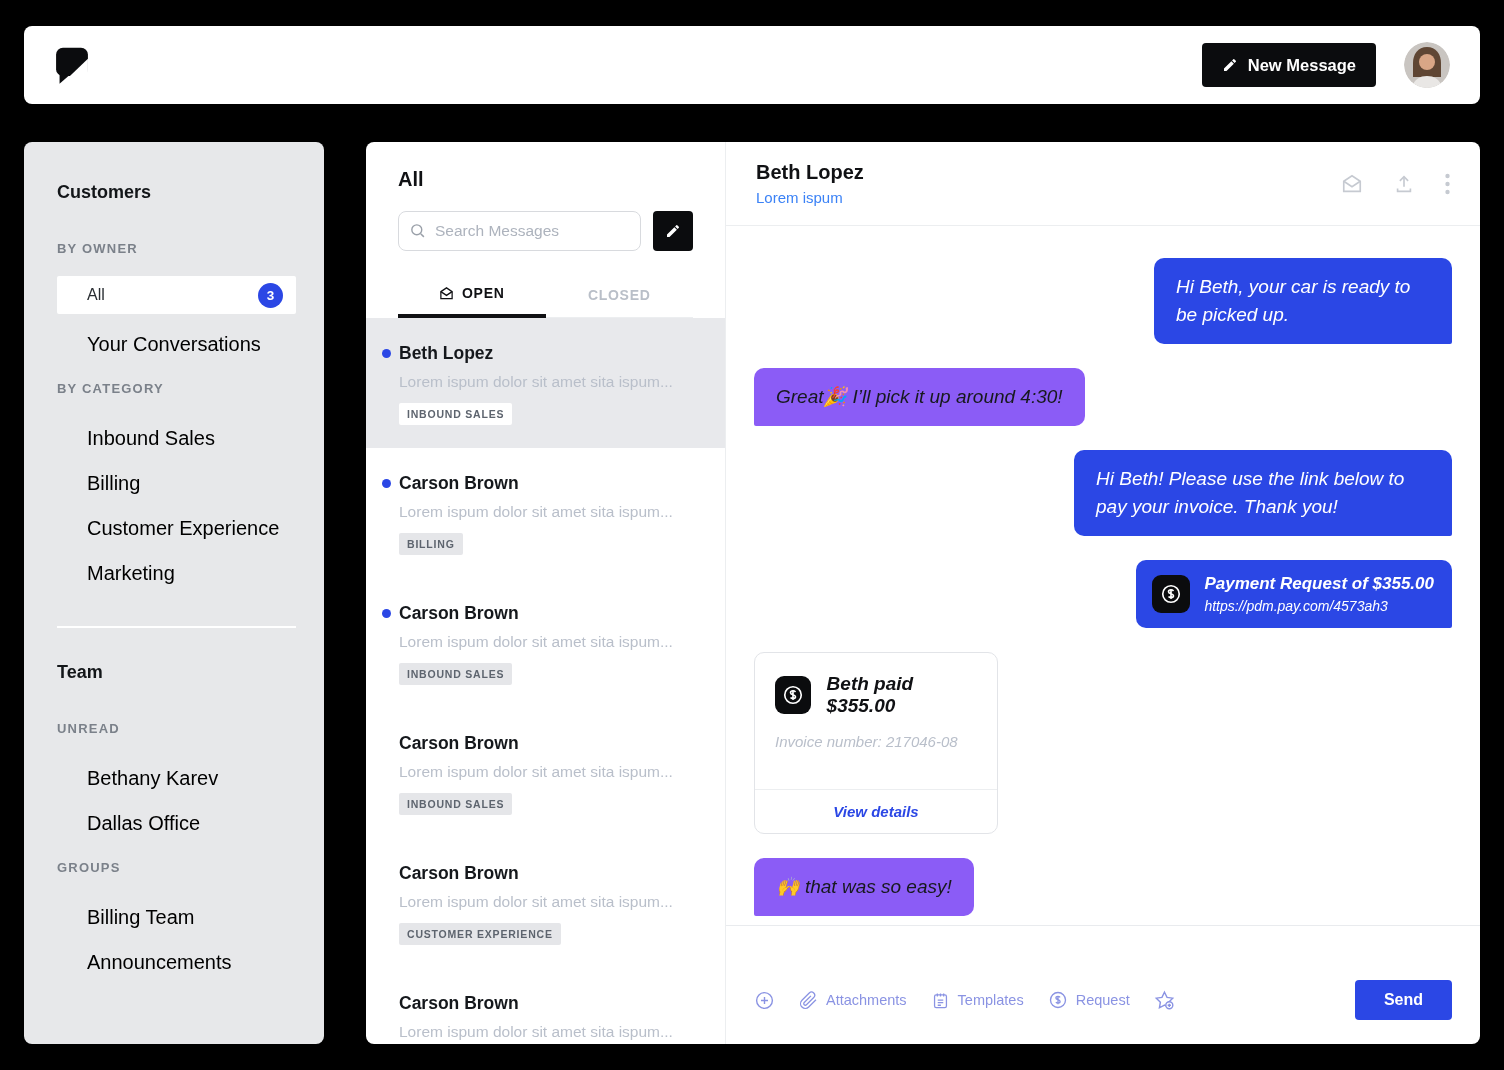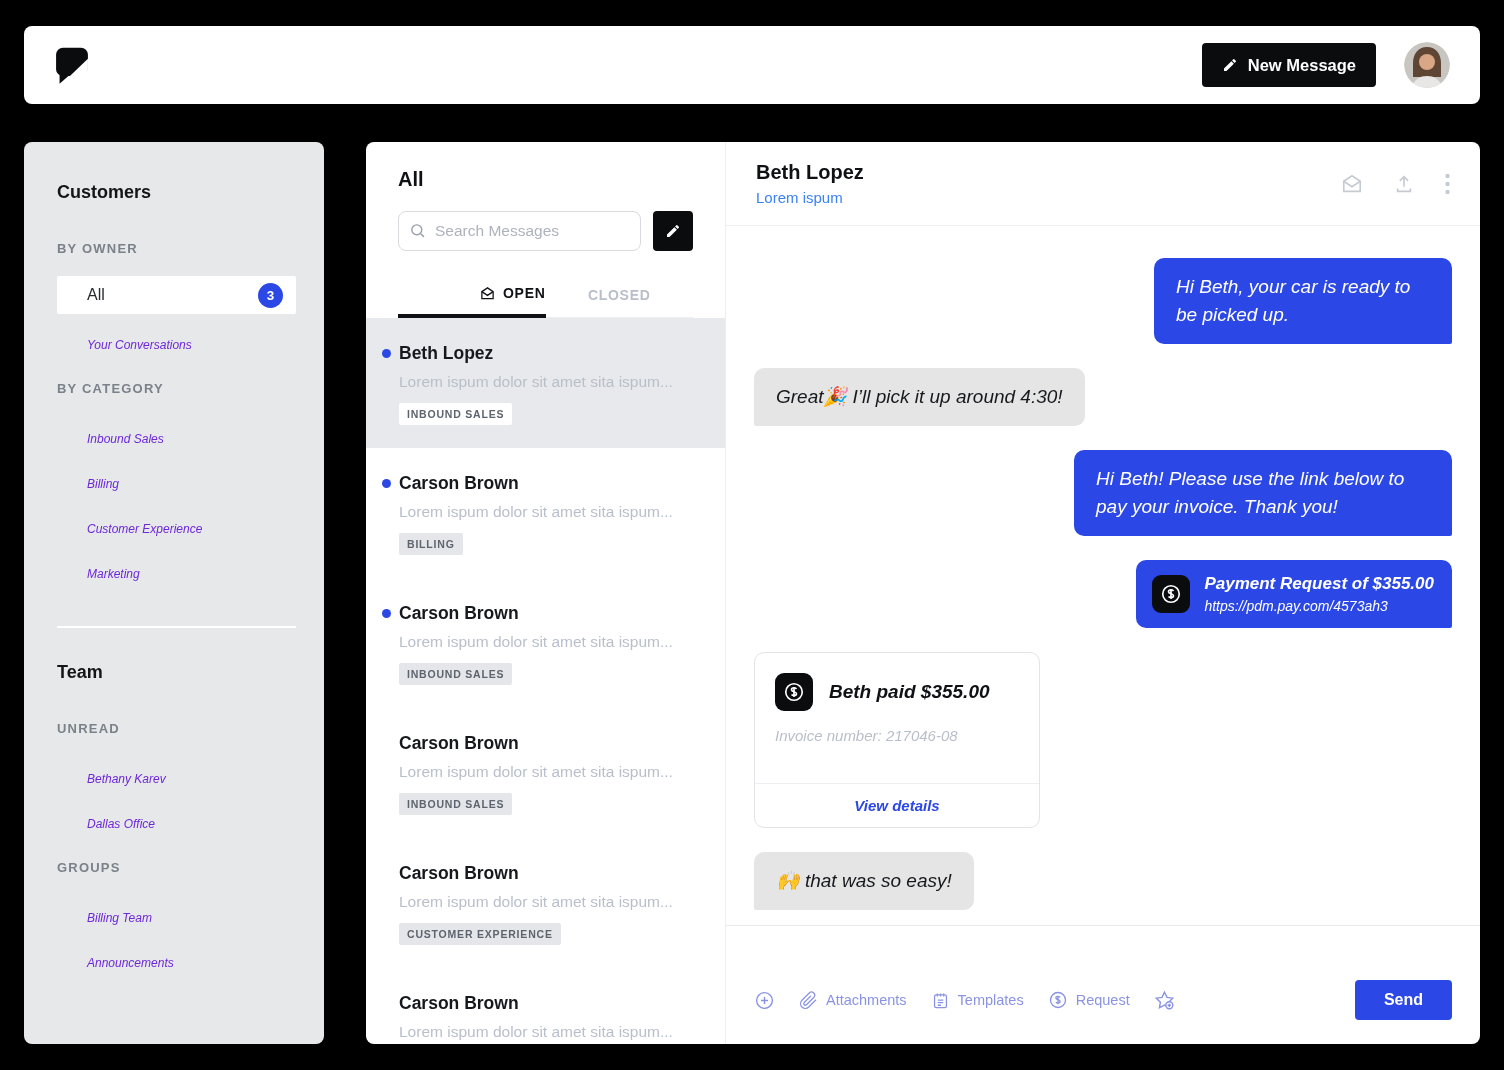--- a/index.html
+++ b/index.html
@@ -23,22 +23,22 @@
   .sidebar { position:absolute; left:24px; top:142px; width:300px; height:902px; background:#e7e8ea;
              border-radius:8px; padding:40px 0 0 33px; }
   .side-title { font-size:18px; font-weight:bold; color:#131619; margin-bottom:38px; }
   .side-label { font-size:13px; font-weight:bold; letter-spacing:1.2px; color:#7b818a; margin-bottom:20px; }
   .side-active-row { width:239px; height:38px; background:#fff; border-radius:2px; display:flex;
                      align-items:center; padding-left:30px; margin-bottom:8px; cursor:pointer; }
   .side-active-row .lbl { font-size:16px; color:#282c31; }
   .badge { margin-left:auto; margin-right:13px; width:25px; height:25px; border-radius:50%;
            background:#2b47e5; color:#fff; font-size:13.5px; font-weight:bold; display:flex;
            align-items:center; justify-content:center; }
-  .side-item { font-size:12px; color:#6d28d9; padding-left:30px; height:45px; display:flex;
-               align-items:center; cursor:pointer;font-style:italic; }
+  .side-item { font-size:20px; color:#000000; padding-left:30px; height:45px; display:flex;
+               align-items:center; cursor:pointer; }
   .side-gap { height:14px; }
   .side-divider { width:239px; height:2px; background:#fff; margin:30px 0 34px 0; }
 
   
   .content { position:absolute; left:366px; top:142px; width:1114px; height:902px; background:#fff;
              border-radius:8px; display:flex; overflow:hidden; }
 
   
   .list-col { width:360px; min-width:360px; border-right:1px solid #eceef0; display:flex; flex-direction:column; }
   .list-head { padding:26px 32px 0 32px; }
@@ -48,21 +48,21 @@
   .search-box input { width:100%; height:40px; border:1px solid #d8dade; border-radius:8px;
                       padding:0 10px 0 36px; font-size:15.5px; color:#3a3f46; font-family:inherit; outline:none; }
   .search-box input::placeholder { color:#adb3bd; }
   .search-ic { position:absolute; left:11px; top:11px; color:#9aa0a9; }
   .btn-compose { width:40px; height:40px; background:#0b0c0e; border:none; border-radius:4px;
                  display:flex; align-items:center; justify-content:center; cursor:pointer; color:#fff; }
   .tabs { display:flex; margin-top:24px; border-bottom:1px solid #eceef0; }
   .tab { flex:1; display:flex; align-items:center; justify-content:center; gap:8px;
          padding:10px 0 13px 0; font-size:14px; font-weight:bold; letter-spacing:0.7px;
          color:#101114; cursor:pointer; }
-  .tab.active { border-bottom:4px solid #101114; margin-bottom:-1px;justify-content:flex-end; }
+  .tab.active { border-bottom:4px solid #101114; margin-bottom:-1px; }
   .tab.inactive { color:#b9bfc8; }
 
   .conv { position:relative; padding:25px 28px 23px 33px; cursor:pointer; }
   .conv.selected { background:#e8e9ec; }
   .conv .dot { position:absolute; left:16px; top:31px; width:9px; height:9px; border-radius:50%;
                background:#2b47e5; }
   .conv .name { font-size:17.5px; font-weight:bold; color:#15181c; }
   .conv .preview { margin-top:9px; font-size:15.5px; color:#b9bfca; white-space:nowrap; overflow:hidden; }
   .conv .chip { display:inline-block; margin-top:12px; font-size:10.5px; font-weight:bold;
                 letter-spacing:0.8px; color:#5d646e; background:#e5e6e9; padding:5px 8px; border-radius:2px; }
@@ -73,32 +73,32 @@
   .chat-head { height:84px; min-height:84px; border-bottom:1px solid #eceef0; display:flex;
                align-items:center; padding:0 30px; }
   .chat-head .who .nm { font-size:20px; font-weight:bold; color:#101114; }
   .chat-head .who .sub { font-size:15px; color:#3b82f6; margin-top:5px; }
   .head-icons { margin-left:auto; display:flex; align-items:center; gap:30px; color:#c6cad1; }
   .head-icons .hic { cursor:pointer; display:flex; }
 
   .chat-body { flex:1; padding:32px 28px 10px 28px; display:flex; flex-direction:column; gap:24px; overflow:hidden;font-style:italic; }
   .msg { font-size:19px; line-height:28px; padding:15px 22px; }
   .msg.out { align-self:flex-end; background:#2b47e5; color:#fff; border-radius:10px 10px 2px 10px; }
-  .msg.in  { align-self:flex-start; background:#e5e5e5; color:#17191d; border-radius:10px 10px 10px 2px; }
+  .msg.in  { align-self:flex-start; background:#8b5cf6; color:#17191d; border-radius:10px 10px 10px 2px; }
   .w1 { max-width:298px; }
   .w3 { max-width:378px; }
 
   .pay-card { align-self:flex-end; background:#2b47e5; border-radius:10px 10px 2px 10px;
               display:flex; align-items:center; gap:14px; padding:14px 18px 14px 16px; }
   .pay-ic { width:38px; height:38px; background:#0b0c0e; border-radius:9px; display:flex;
             align-items:center; justify-content:center; color:#fff; }
   .pay-title { font-size:17px; font-weight:bold; color:#fff; }
   .pay-link { font-size:14px; color:#fff; margin-top:4px; cursor:pointer; text-decoration:none; display:block; }
 
-  .receipt { align-self:flex-start; width:286px; background:#fff; border:1px solid #e2e4e8;
+  .receipt { align-self:flex-start; width:244px; background:#fff; border:1px solid #e2e4e8;
              border-radius:10px; }
   .receipt-top { padding:20px 20px 18px 20px; }
   .receipt-row { display:flex; align-items:center; gap:16px; }
   .receipt-ic { width:38px; height:38px; background:#0b0c0e; border-radius:9px; display:flex;
                 align-items:center; justify-content:center; color:#fff; }
   .receipt-title { font-size:19px; font-weight:bold; color:#101114; }
   .receipt-invoice { margin-top:16px; font-size:15px; color:#b9bfca; }
   .receipt-action { border-top:1px solid #eceef0; text-align:center; padding:13px 0;
                     font-size:15px; font-weight:bold; color:#2b47e5; cursor:pointer;margin-top:21px; }
 

